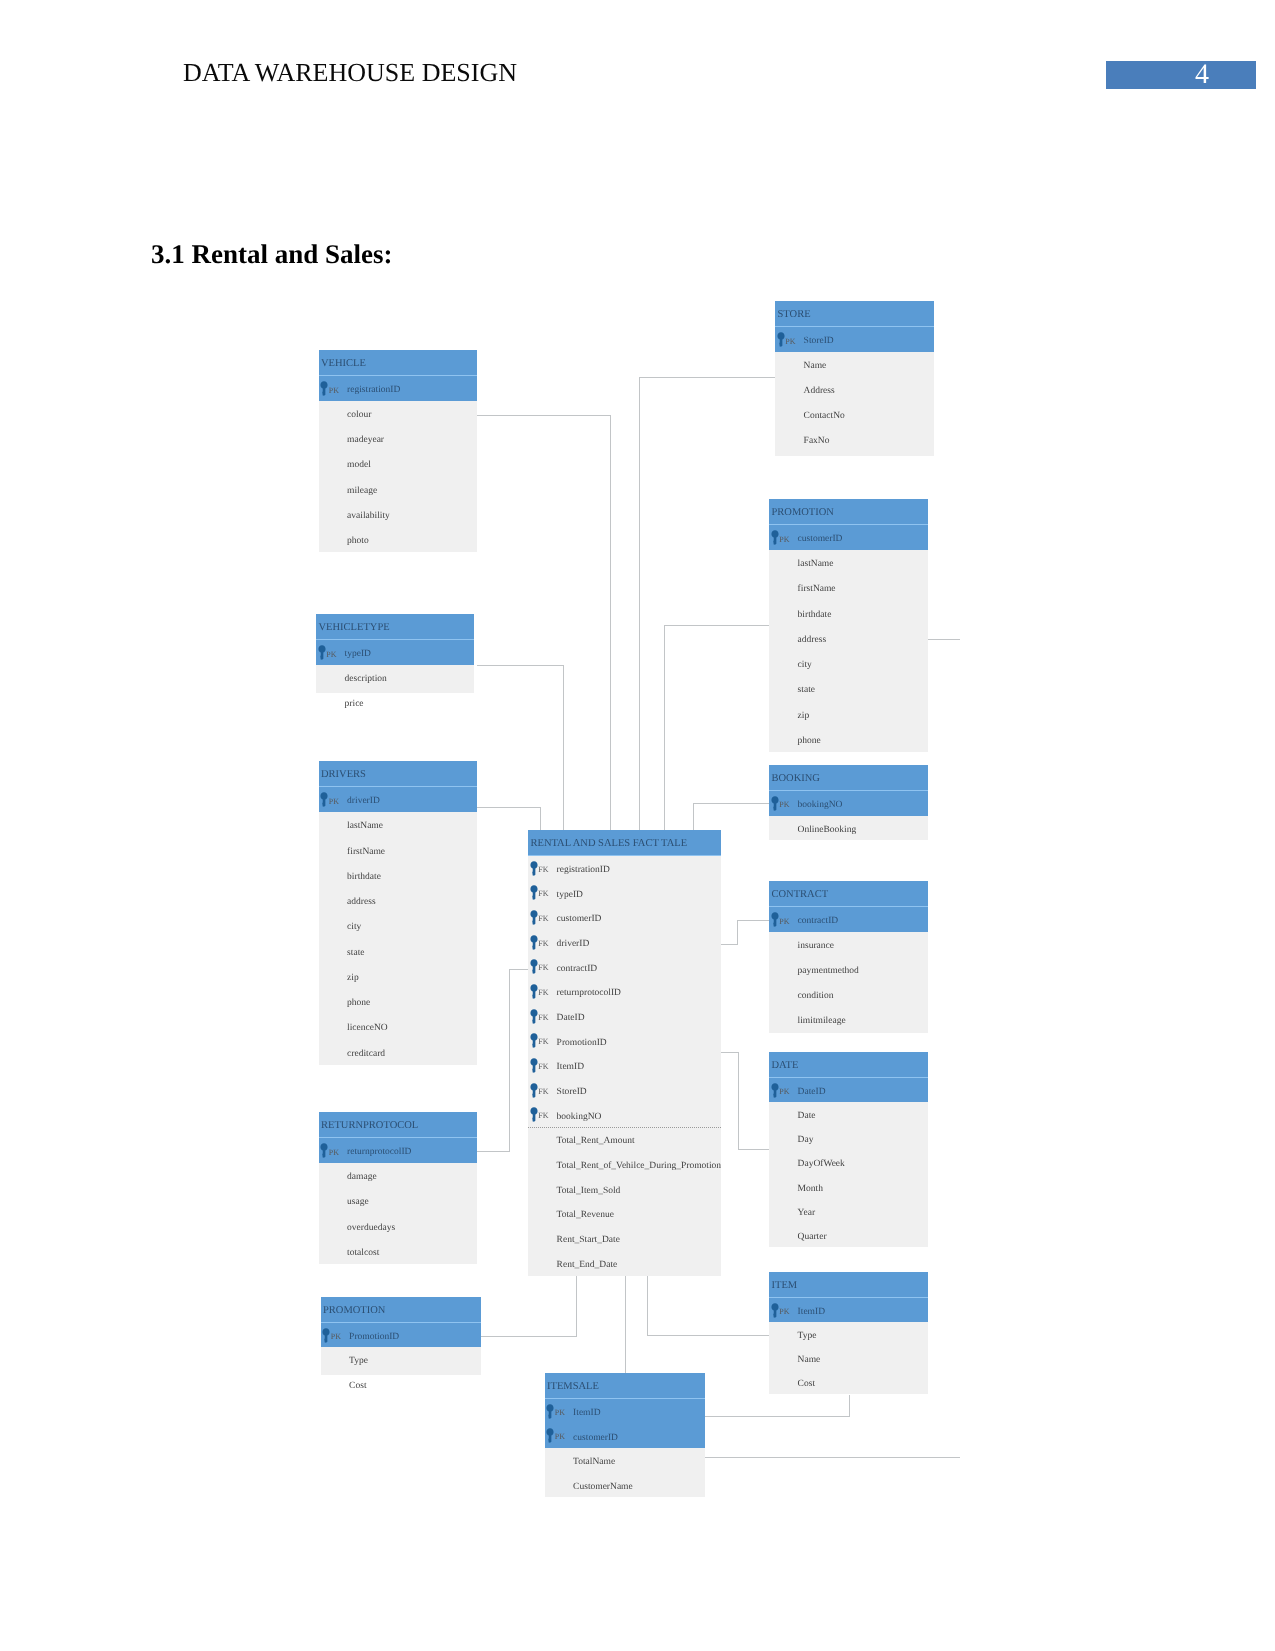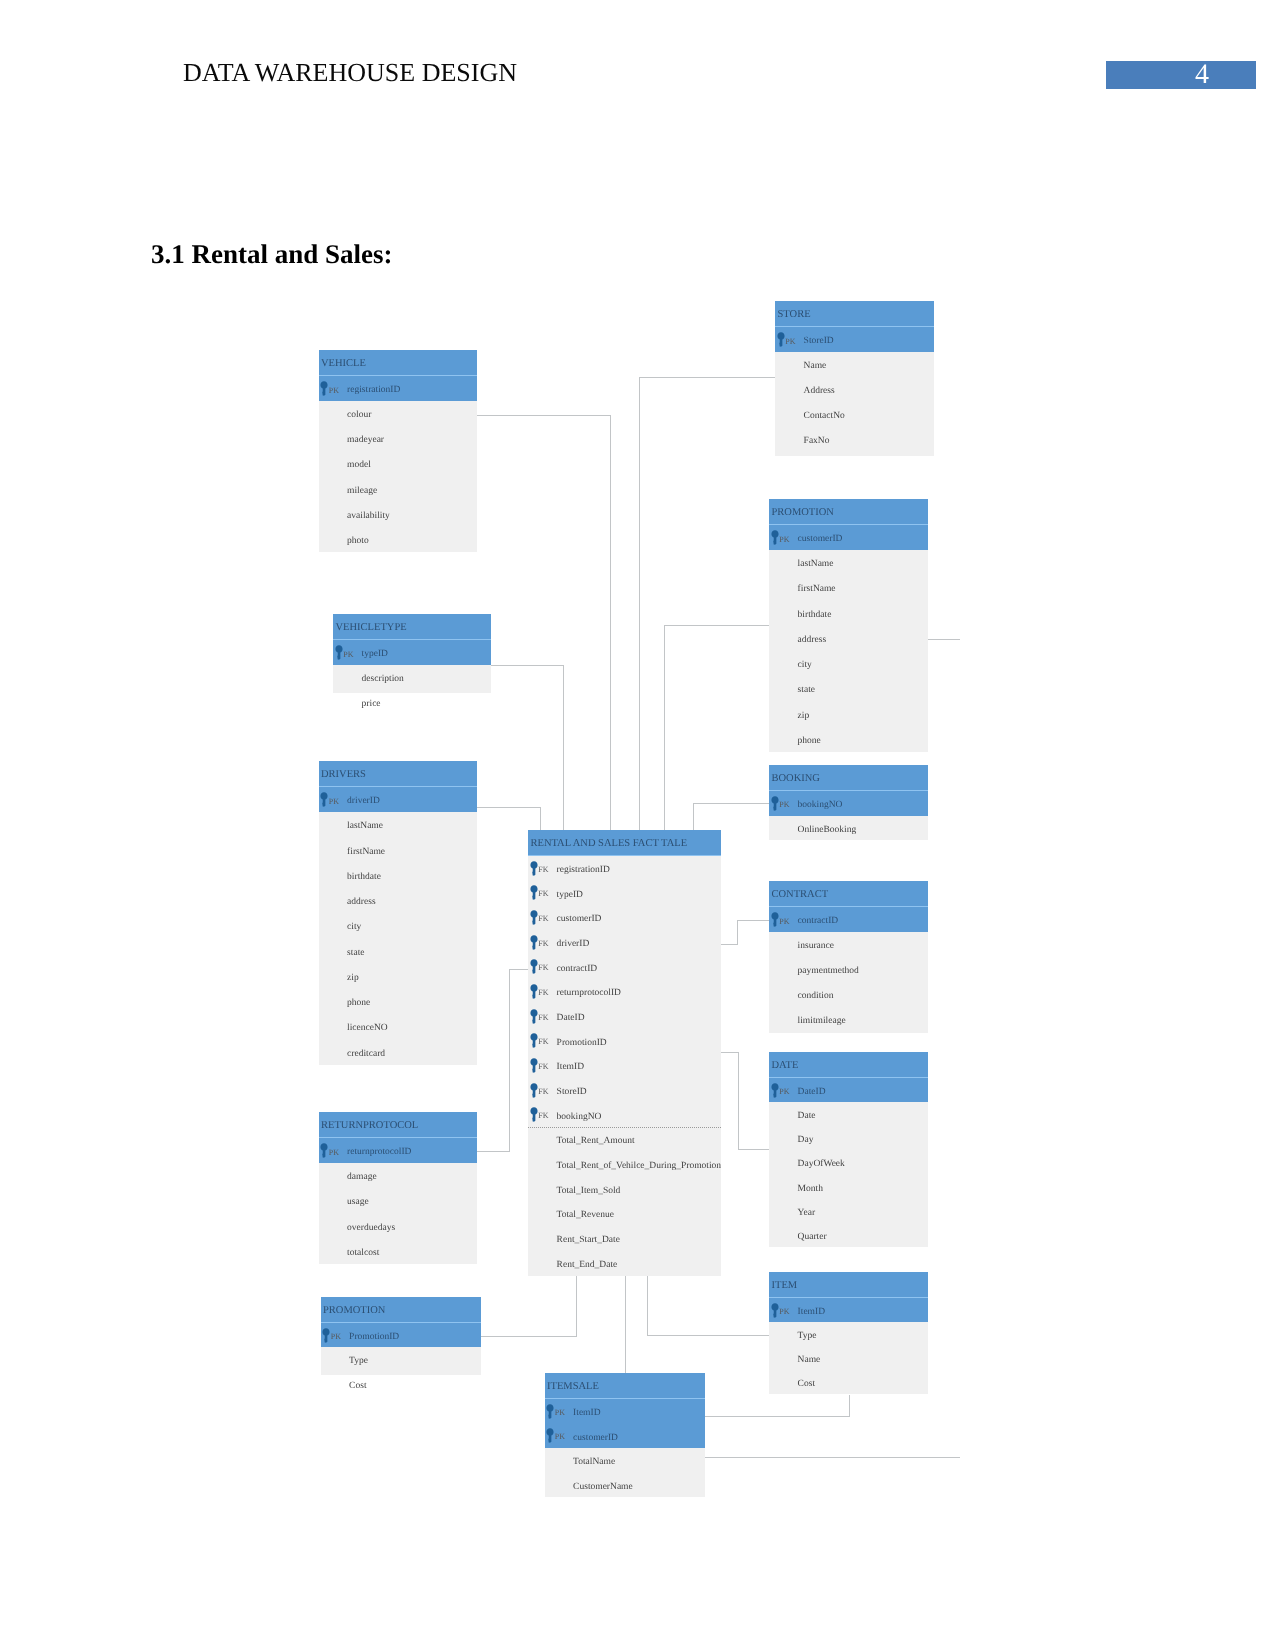--- a/index.html
+++ b/index.html
@@ -88,21 +88,21 @@
         <div class="row plain" style="height: 25.14px; line-height: 25.14px;">
           <span class="nm">mileage</span>
         </div>
         <div class="row plain" style="height: 25.14px; line-height: 25.14px;">
           <span class="nm">availability</span>
         </div>
         <div class="row plain" style="height: 25.14px; line-height: 25.14px;">
           <span class="nm">photo</span>
         </div>
       </div>
-      <div class="tbl" style="left: 333px; top: 614px; width: 158px; height: 79px;">
+      <div class="tbl" style="left: 316px; top: 614px; width: 158px; height: 79px;">
         <div class="hd">VEHICLETYPE</div>
         <div class="row pk" style="height: 25.17px; line-height: 25.17px;">
           <span class="kw">
             <svg class="keyicon" width="8" height="15" viewBox="0 0 16 32">
               <path fill="#1f6099" d="M8.0 0.5 C3.6 0.5 0.4 3.8 0.4 8.4 C0.4 12.0 2.4 15.0 5.3 16.2 L5.3 22.4 L3.6 24.0 L5.6 25.8 L3.8 27.6 L5.8 29.4 L4.6 30.6 L8.0 31.7 L10.9 29.4 L10.9 16.2 C13.8 15.0 15.6 12.0 15.6 8.4 C15.6 3.8 12.4 0.5 8.0 0.5 Z"></path>
             </svg>
           </span>
           <span class="kl">PK</span>
           <span class="nm">typeID</span>
         </div>

